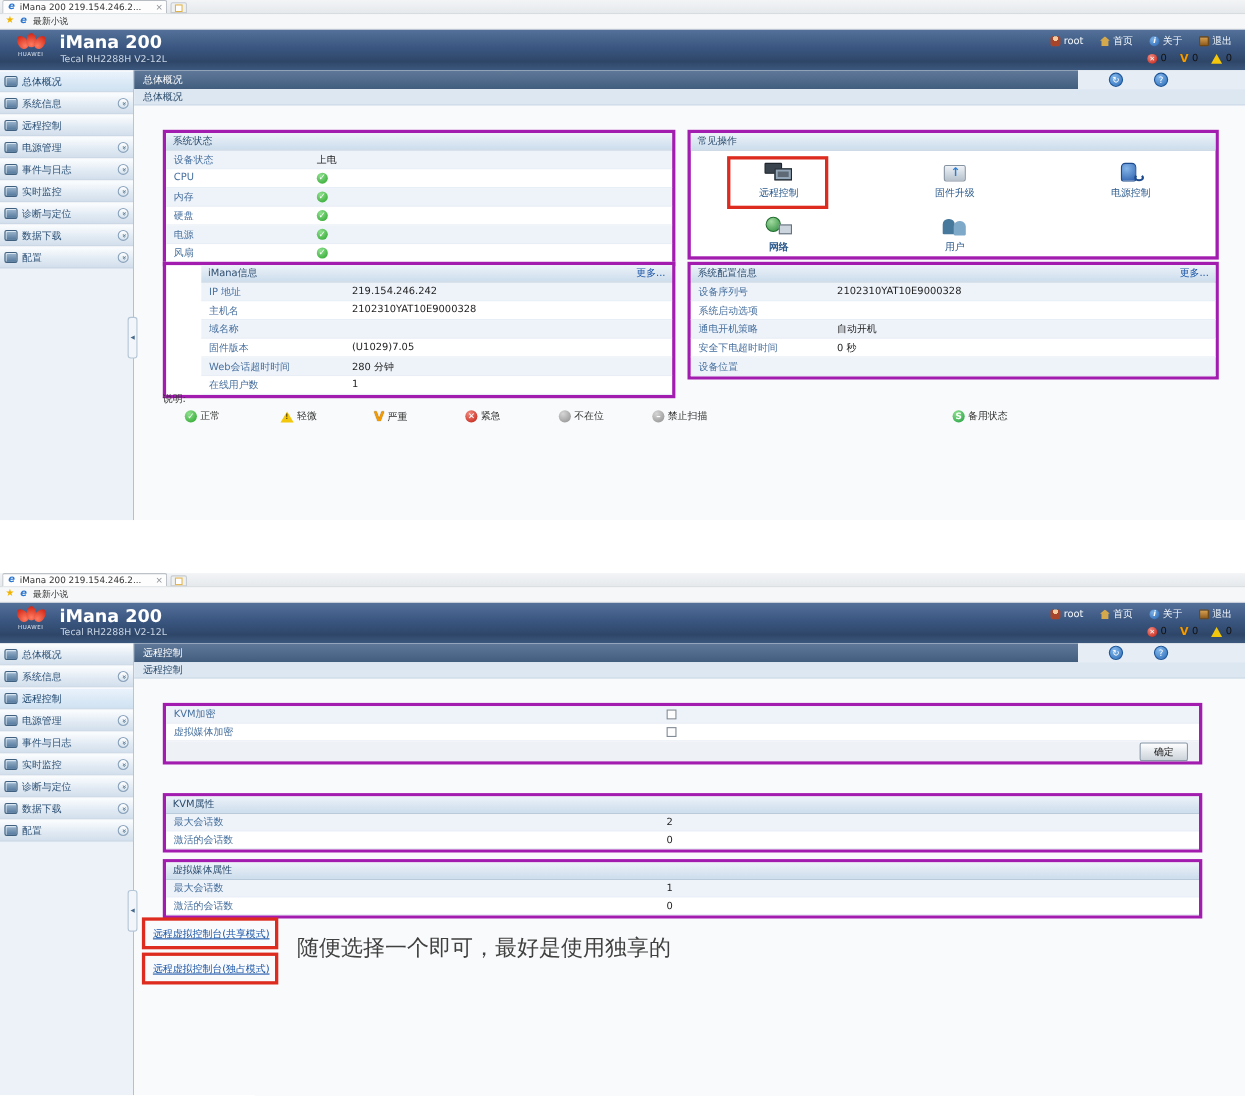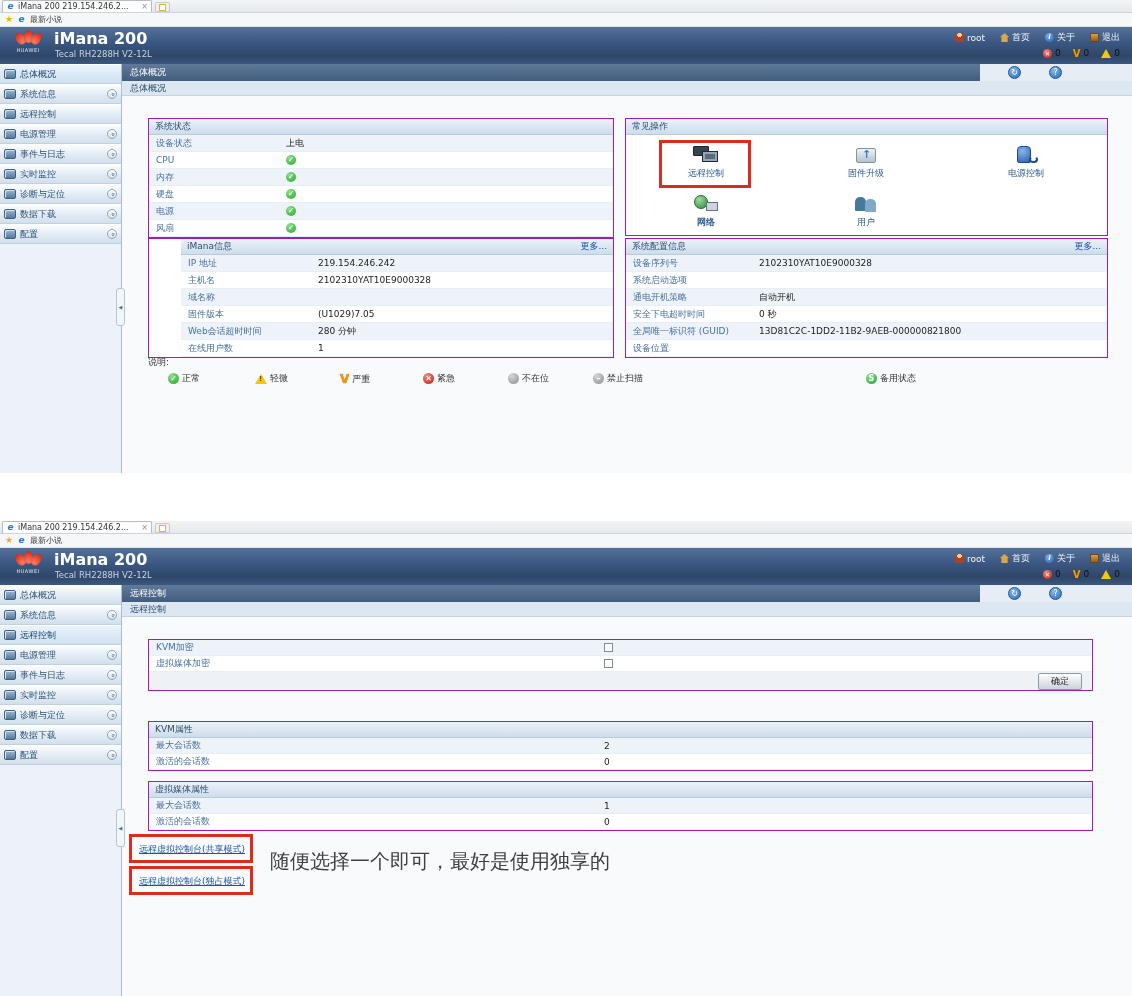--- a/index.html
+++ b/index.html
@@ -53,21 +53,21 @@
   .collapse-handle { position:absolute; left:116px; top:224px; width:9px; height:38px; background:#f2f6fa; border:1px solid #b4c5d6; border-radius:3px; z-index:6; font-size:5px; color:#46688a; display:flex; align-items:center; justify-content:center; cursor:pointer; }
   .main { flex:1; background:#f9fafb; display:flex; flex-direction:column; }
   .titlebar { height:17px; display:flex; }
   .tstrip { flex:1; background:linear-gradient(#60799a,#415d7d); color:#fff; font-size:9px; display:flex; align-items:center; padding-left:8px; }
   .tcap { width:152px; background:#e7edf4; display:flex; align-items:center; justify-content:flex-start; gap:28px; padding-left:28px; }
   .roundbtn { width:13px; height:13px; border-radius:50%; background:radial-gradient(circle at 35% 28%, #85b9ec, #2a6cb8); border:1px solid #1d5599; color:#fff; font-size:8px; line-height:11px; text-align:center; cursor:pointer; }
   .sectionbar { height:15px; background:#dde7f2; border-bottom:1px solid #c6d4e2; color:#2c4c6c; font-size:9px; display:flex; align-items:center; padding-left:8px; }
   .content { position:relative; flex:1; background:#f9fafb; }
 
   
-  .panel { position:absolute; border:1px solid #a21caf; background:#fff; }
+  .panel { position:absolute; border:3px solid #a21caf; background:#fff; }
   .panel-h { height:16px; background:linear-gradient(#ecf2f9,#cdddec); border-bottom:1px solid #b9cadb; display:flex; align-items:center; padding:0 6px; font-size:9px; color:#2c4d6f; }
   .more { margin-left:auto; color:#1a55a8; cursor:pointer; font-size:9px; }
   .prow { height:17px; display:flex; align-items:center; font-size:9px; border-bottom:1px solid #e8eef5; background:#fff; }
   .rows .prow:nth-child(odd) { background:#eef3fa; }
   .prow-s2 { height:16px; }
   .plabel { width:137px; padding-left:7px; color:#47709e; flex-shrink:0; }
   .plabel-r { width:133px; }
   .plabel-w { width:455px; }
   .pvalue { color:#222; }
   .st-ok { display:inline-block; width:10px; height:10px; border-radius:50%; background:radial-gradient(circle at 35% 28%, #8fe08f, #28a428); color:#fff; font-size:8px; line-height:10px; text-align:center; }
@@ -382,24 +382,20 @@
                 </div>
               <div class="prow">
                   <span class="plabel plabel-r">通电开机策略</span>
                   <span class="pvalue">自动开机</span>
                 </div>
               <div class="prow">
                   <span class="plabel plabel-r">安全下电超时时间</span>
                   <span class="pvalue">0 秒</span>
                 </div>
               <div class="prow">
-                  <span class="plabel plabel-r">全局唯一标识符 (GUID)</span>
-                  <span class="pvalue">13D81C2C-1DD2-11B2-9AEB-000000821800</span>
-                </div>
-              <div class="prow">
                   <span class="plabel plabel-r">设备位置</span>
                   <span class="pvalue"></span>
                 </div>
             </div>
           </div>
 
           <div class="leg-label" style="left:26px;top:260px;">说明:</div>
           <div class="leg" style="left:46px;top:276px;">
               <i class="lic lic-ok">✓</i>
               <em>正常</em>

